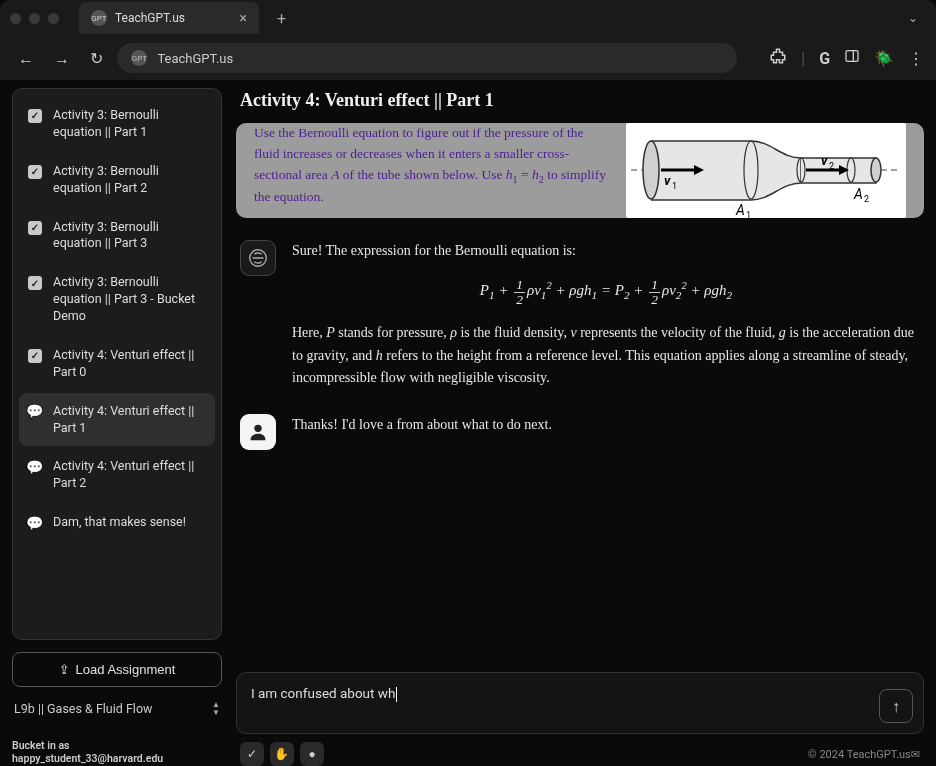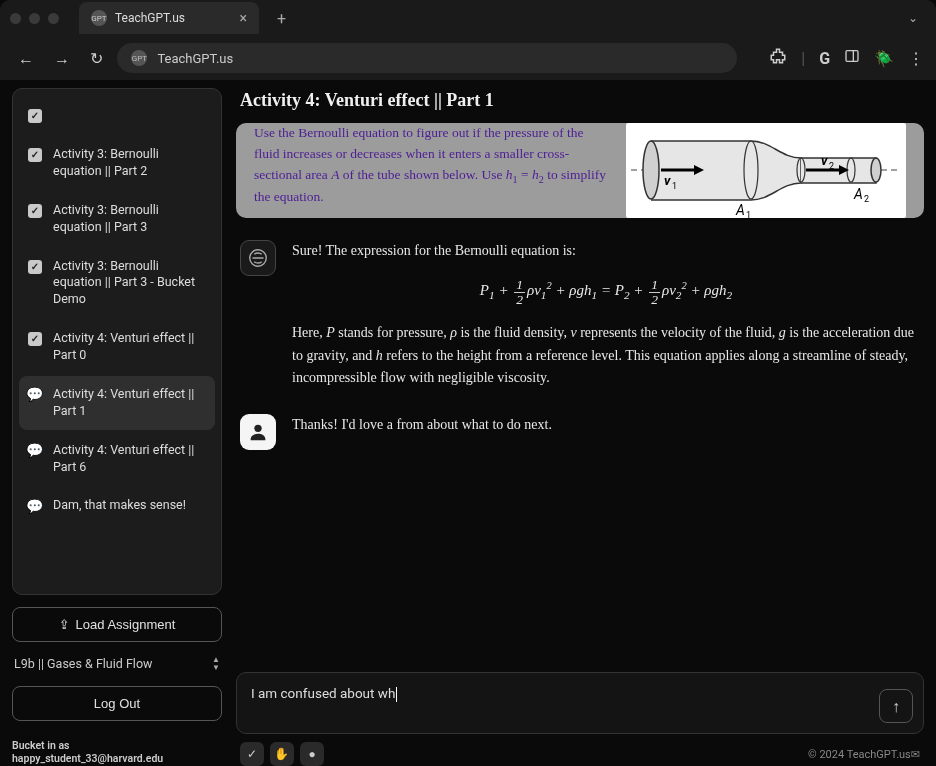--- a/index.html
+++ b/index.html
@@ -232,20 +232,21 @@
   </div>
 </div>
 
 <div class="app">
   <div class="sidebar">
     <div class="sidebar-list" id="sb-list">
         <div class="sb-item">
           <div class="sb-icon">
             <div class="check">✓</div>
           </div>
+          <div class="sb-text">Activity 3: Bernoulli equation || Part 1</div>
         </div>
         <div class="sb-item">
           <div class="sb-icon">
             <div class="check">✓</div>
           </div>
           <div class="sb-text">Activity 3: Bernoulli equation || Part 2</div>
         </div>
         <div class="sb-item">
           <div class="sb-icon">
             <div class="check">✓</div>
@@ -267,44 +268,41 @@
         <div class="sb-item active">
           <div class="sb-icon">
             <span class="chat-ic">💬</span>
           </div>
           <div class="sb-text">Activity 4: Venturi effect || Part 1</div>
         </div>
         <div class="sb-item">
           <div class="sb-icon">
             <span class="chat-ic">💬</span>
           </div>
-          <div class="sb-text">Activity 4: Venturi effect || Part 6</div>
+          <div class="sb-text">Activity 4: Venturi effect || Part 2</div>
         </div>
         <div class="sb-item">
           <div class="sb-icon">
             <span class="chat-ic">💬</span>
           </div>
           <div class="sb-text">Dam, that makes sense!</div>
         </div>
       </div>
     <div class="sidebar-buttons">
       <button class="btn">
         <span>⇪</span>
         <span>Load Assignment</span>
       </button>
       <div class="select-row">
         <span>L9b || Gases &amp; Fluid Flow</span>
         <span class="caret-stack">
             <span>▲</span>
             <span>▼</span>
           </span>
       </div>
-      <button class="btn">
-        <span>Log Out</span>
-      </button>
       <div class="login-info">
         <b>Bucket in as</b><br>
         <b>happy_student_33@harvard.edu</b>
       </div>
     </div>
   </div>
 
   <div class="main">
     <div class="title">Activity 4: Venturi effect || Part 1</div>
 

